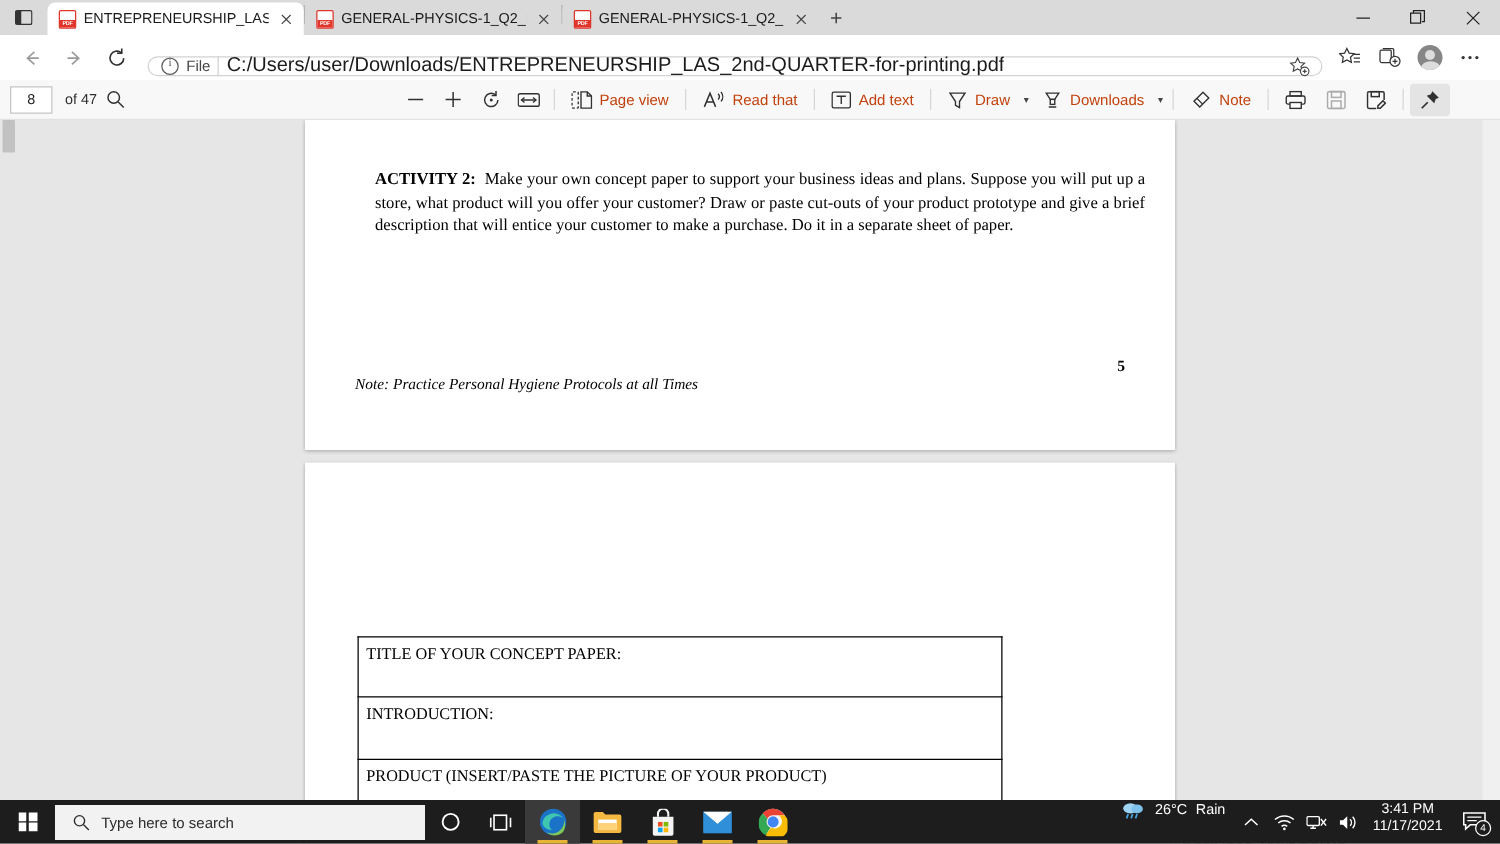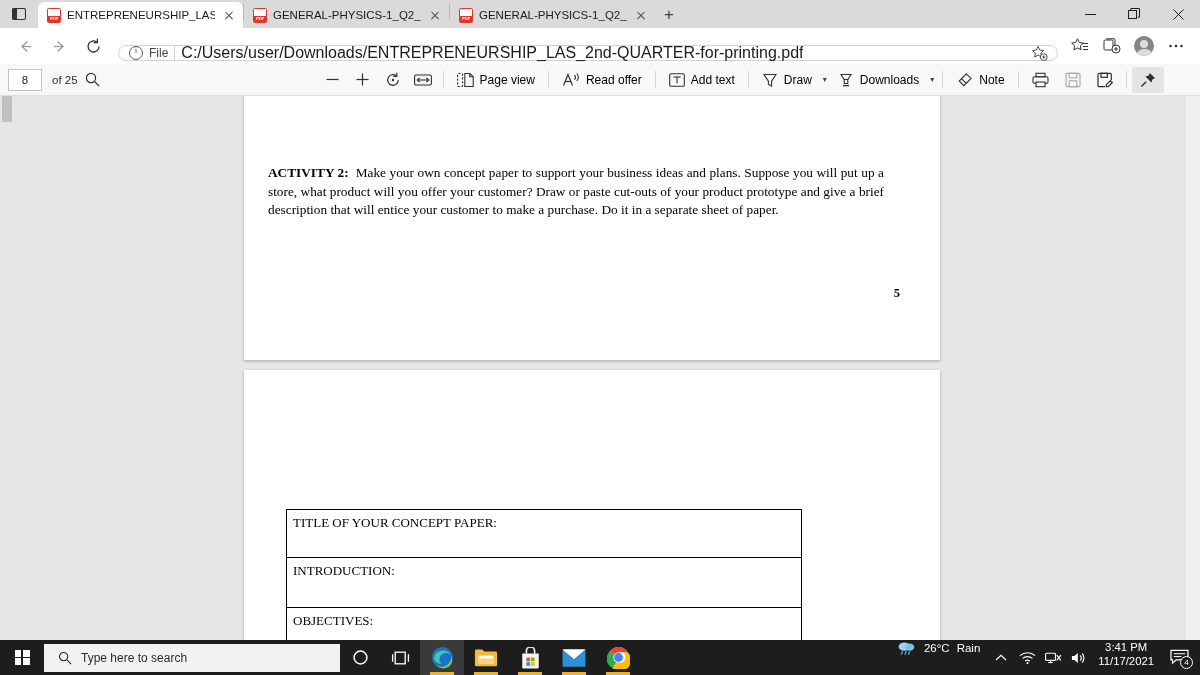--- a/index.html
+++ b/index.html
@@ -103,21 +103,21 @@
     display:flex; align-items:center; font-size:12px; color:#222;
   }
   .pagebox {
     width: 34px; height: 22px; border:1px solid #c4c4c4; background:#fff;
     margin-left:8px; display:flex; align-items:center; justify-content:center; font-size:11.5px;
   }
   .ofpages { margin-left:10px; font-size:11.5px; color:#303030; }
   .tb-icon { width:30px; height:26px; display:flex; align-items:center; justify-content:center; color:#303030; }
   .tb-item {
     height:26px; display:flex; align-items:center; gap:6px; padding:0 8px; border-radius:3px;
-    color:#000000; font-size:12px; white-space:nowrap;
+    color:#c2410c; font-size:12px; white-space:nowrap;
   }
   .tb-sep { width:1px; height:17px; background:#d6d6d6; margin:0 5px; }
   .tb-chev { font-size:8px; color:#444; padding:0 3px; }
   .tb-item.pinned { background:#e4e4e4; }
   .caret-up { position:absolute; right:3px; top:66px; font-size:8px; color:#555;}
 
   
   .viewer {
     position:absolute; top:96px; left:0; width:1200px; height:579px;
     background:#e6e6e6; overflow:hidden;
@@ -125,21 +125,21 @@
   .page {
     position:absolute; background:#fff; box-shadow: 0 1px 3px rgba(0,0,0,0.28);
   }
   #page1 { left:244px; top:0px; width:696px; height:264px; }
   #page2 { left:244px; top:274px; width:696px; height:305px; }
 
   .doc-text {
     font-family:"Liberation Serif","DejaVu Serif",serif;
     color:#000; font-size:13.3px; line-height:18.6px; text-align:justify;
   }
-  .activity-block { position:absolute; left:24px; top:38px; width:616px;margin-top:30px; }
+  .activity-block { position:absolute; left:56px; top:38px; width:616px; }
   .activity-block b { font-weight:bold; }
   .pagenum {
     position:absolute; right:40px; top:190px; font-family:"Liberation Serif",serif;
     font-size:12.5px; font-weight:bold; color:#000;
   }
   .note {
     position:absolute; left:40px; top:204px; font-family:"Liberation Serif",serif;
     font-style:italic; font-size:12.3px; color:#000;
   }
 
@@ -314,21 +314,21 @@
       <svg width="18" height="18" viewBox="0 0 18 18">
           <circle cx="3.5" cy="9" r="1.3" fill="#333"></circle>
           <circle cx="9" cy="9" r="1.3" fill="#333"></circle>
           <circle cx="14.5" cy="9" r="1.3" fill="#333"></circle>
         </svg>
     </div>
   </div>
 
   <div class="pdftoolbar">
     <div class="pagebox">8</div>
-    <div class="ofpages">of 25</div>
+    <div class="ofpages">of 47</div>
     <div class="tb-icon">
       <svg width="15" height="15" viewBox="0 0 15 15">
           <circle cx="6" cy="6" r="4.6" fill="none" stroke="#303030" stroke-width="1.2"></circle>
           <line x1="9.4" y1="9.4" x2="14" y2="14" stroke="#303030" stroke-width="1.2"></line>
         </svg>
     </div>
 
     <div style="width:210px"></div>
 
     <div class="tb-icon">
@@ -369,21 +369,21 @@
     </div>
     <div class="tb-sep"></div>
 
     <div class="tb-item">
       <svg width="18" height="16" viewBox="0 0 18 16">
           <path d="M1.5 13.5 L6 2.5 L10.5 13.5" fill="none" stroke="#303030" stroke-width="1.2"></path>
           <line x1="3.3" y1="9.5" x2="8.7" y2="9.5" stroke="#303030" stroke-width="1.2"></line>
           <path d="M12.5 3 a3.4 3.4 0 0 1 0 4.6" fill="none" stroke="#303030" stroke-width="1.1"></path>
           <path d="M14.8 1.5 a6 6 0 0 1 0 7.6" fill="none" stroke="#303030" stroke-width="1.1"></path>
         </svg>
-      <span>Read offer</span>
+      <span>Read that</span>
     </div>
     <div class="tb-sep"></div>
 
     <div class="tb-item">
       <svg width="16" height="16" viewBox="0 0 16 16">
           <rect x="0.7" y="1.7" width="14.6" height="12.6" rx="1.4" fill="none" stroke="#303030" stroke-width="1.1"></rect>
           <line x1="4.3" y1="5" x2="11.7" y2="5" stroke="#303030" stroke-width="1.1"></line>
           <line x1="8" y1="5" x2="8" y2="11.2" stroke="#303030" stroke-width="1.1"></line>
         </svg>
       <span>Add text</span>
@@ -452,34 +452,32 @@
   </div>
 
   <div class="viewer">
 
     <div class="page" id="page1">
       <div class="activity-block doc-text">
         <b>ACTIVITY 2:</b>&nbsp;
         <span>Make your own concept paper to support your business ideas and plans.  Suppose you will put up a store, what product will you offer your customer? Draw or paste cut-outs of your product prototype and give a brief description that will entice your customer to make a purchase. Do it in a separate sheet of paper.</span>
       </div>
       <div class="pagenum">5</div>
+      <div class="note">Note: Practice Personal Hygiene Protocols at all Times</div>
     </div>
 
     <div class="page" id="page2">
       <table class="concept-table">
         <tbody>
             <tr class="r1">
               <td>TITLE OF YOUR CONCEPT PAPER:</td>
             </tr>
         <tr class="r2">
               <td>INTRODUCTION:</td>
             </tr>
-        <tr class="r3">
-              <td>OBJECTIVES:</td>
-            </tr>
         <tr class="r4">
               <td>PRODUCT (INSERT/PASTE THE PICTURE OF YOUR PRODUCT)</td>
             </tr>
 
       </tbody>
         </table>
     </div>
 
     <div class="watermark">
       <div class="wm1">Activate Windows</div>

